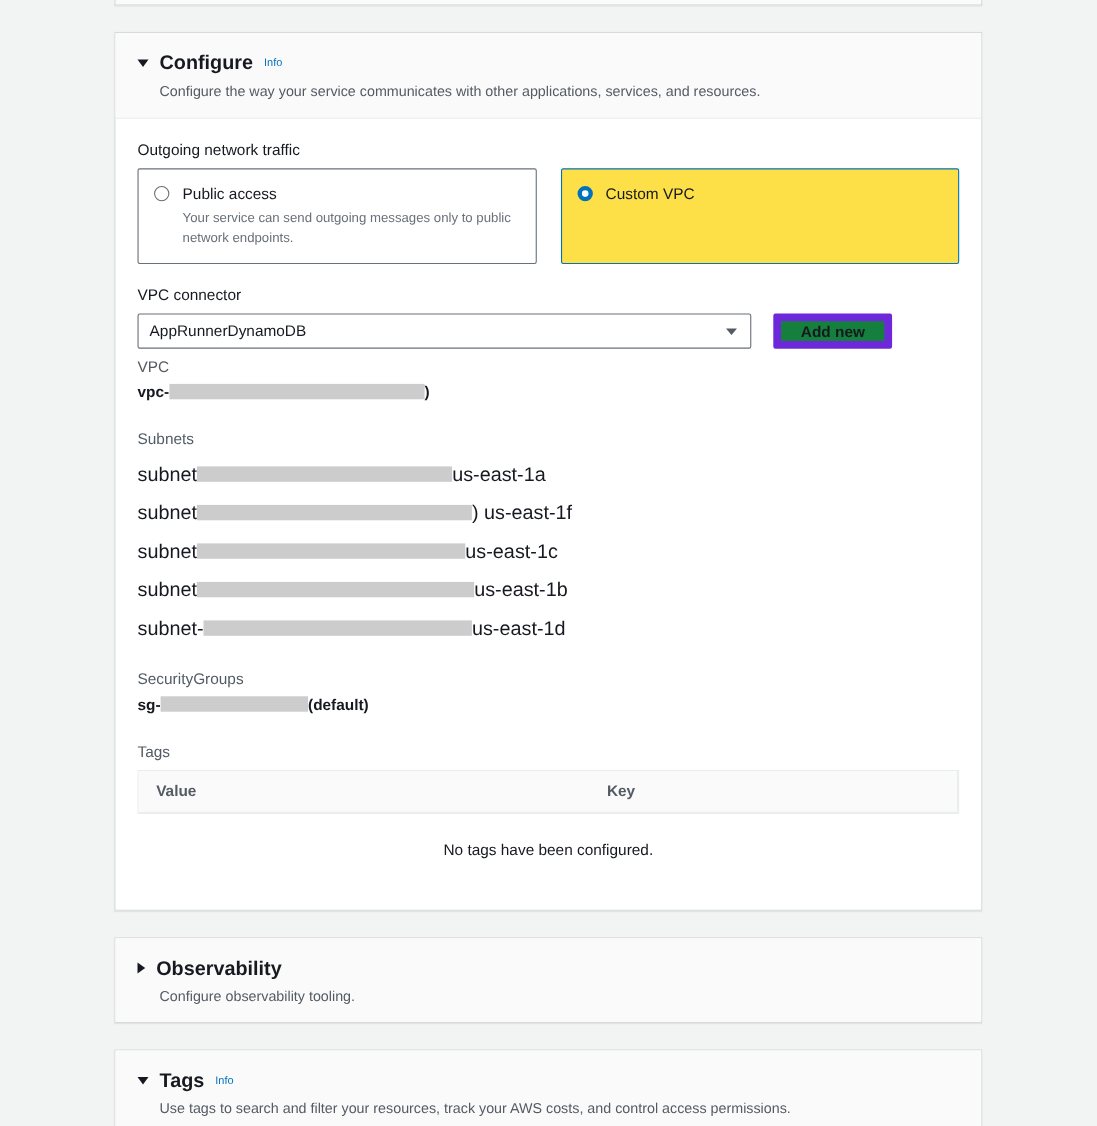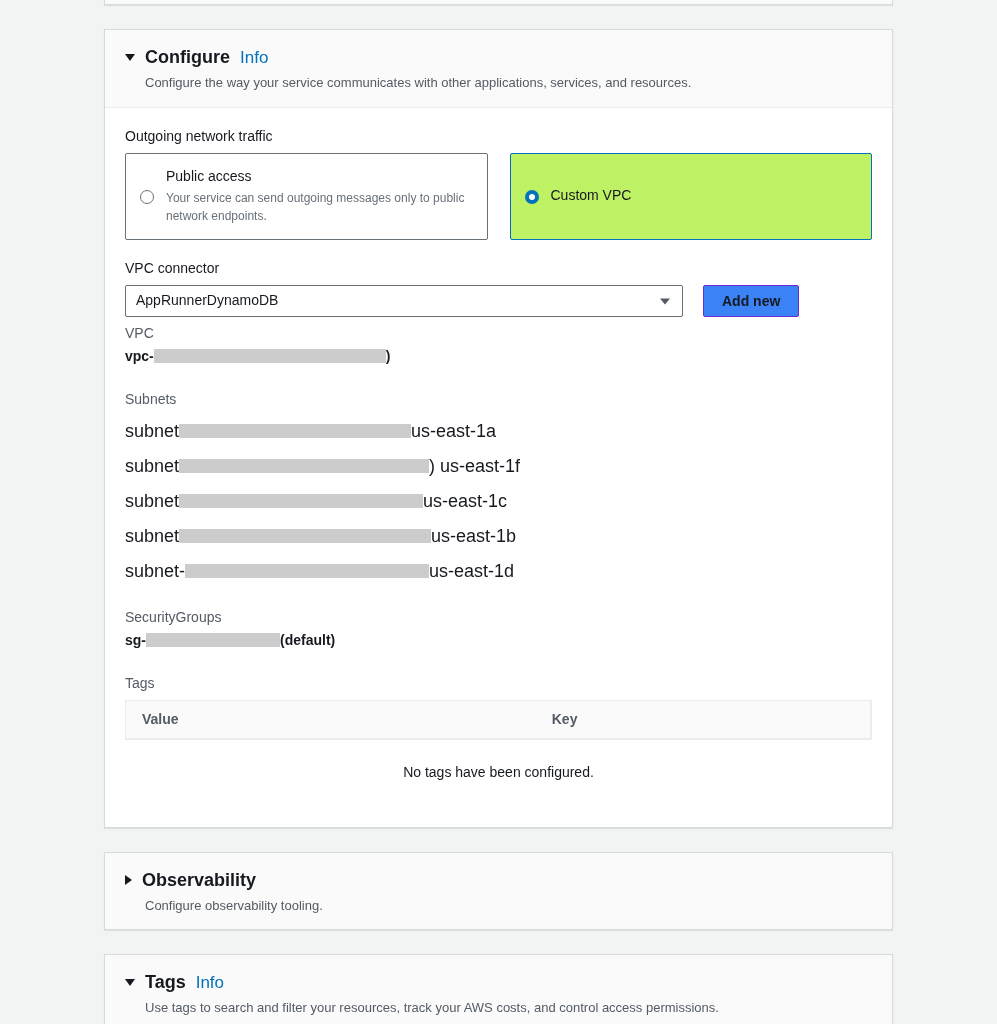--- a/index.html
+++ b/index.html
@@ -56,21 +56,21 @@
     border-bottom: 5px solid transparent;
     border-left: 7px solid #16191f;
   }
   .panel-title {
     font-size: 18px;
     font-weight: 700;
     color: #16191f;
   }
   .panel-info-link {
     color: #0073bb;
-    font-size: 17px;
+    font-size: 10px;
     font-weight: 400;
     cursor: pointer;
   }
   .panel-desc {
     margin-top: 2px;
     margin-left: 20px;
     color: #545b64;
     font-size: 13px;
   }
   .panel-body {
@@ -86,27 +86,27 @@
     gap: 22px;
     margin-bottom: 18px;
   }
   .radio-tile {
     flex: 1;
     border: 1px solid #687078;
     border-radius: 2px;
     padding: 12px 14px 14px 14px;
     display: flex;
     gap: 12px;
-    align-items: center;
+    align-items: flex-start;
     cursor: pointer;
     background: #ffffff;
   }
   .radio-tile.selected {
     border: 1px solid #0073bb;
-    background: #bef264;
+    background: #fde047;
   }
   .radio-circle {
     width: 14px;
     height: 14px;
     border: 1px solid #687078;
     border-radius: 50%;
     margin-top: 3px;
     flex-shrink: 0;
     display: flex;
     align-items: center;
@@ -147,22 +147,22 @@
     position: absolute;
     right: 12px;
     top: 50%;
     transform: translateY(-40%);
     width: 0; height: 0;
     border-left: 5px solid transparent;
     border-right: 5px solid transparent;
     border-top: 6px solid #545b64;
   }
   .btn {
-    border: 1px solid #6d28d9;
-    background: #3b82f6;
+    border: 7px solid #6d28d9;
+    background: #15803d;
     border-radius: 2px;
     height: 32px;
     padding: 0 18px;
     font-size: 14px;
     font-weight: 700;
     color: #16191f;
     cursor: pointer;
   }
   .kv-label {
     font-size: 14px;

